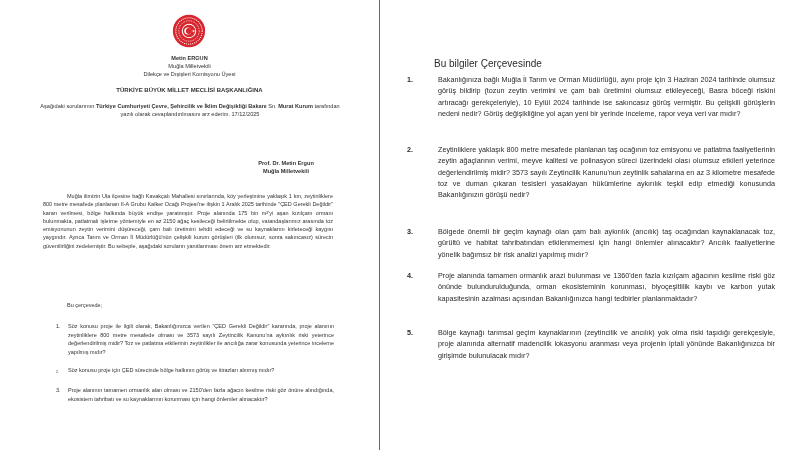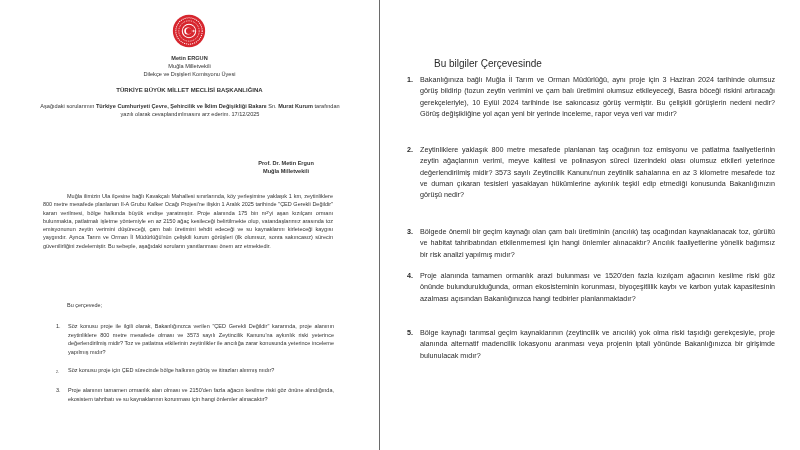--- a/index.html
+++ b/index.html
@@ -78,21 +78,21 @@
     .r-intro {
       position: absolute; left: 54px; top: 58px;
       font-size: 10px; color: #2a2a2a;
     }
     .rq {
       position: absolute; left: 27px; width: 368px;
       font-size: 7.2px; line-height: 11.3px; color: #2a2a2a;
       display: flex;
     }
     .rq .num { width: 13px; flex: none; font-weight: bold; }
-    .rq .txt { flex: 1; text-align: justify; }
+    .rq .txt { flex: 1; text-align: justify; margin-left: 18px; }
     .rq-1 { top: 74px; }
     .rq-2 { top: 144px; }
     .rq-3 { top: 226px; }
     .rq-4 { top: 270px; }
     .rq-5 { top: 327px; }
   </style>
 </head>
 <body>
 
 <div class="spread">
@@ -145,24 +145,24 @@
     <div class="rq rq-1">
       <span class="num">1.</span>
       <span class="txt">Bakanlığınıza bağlı Muğla İl Tarım ve Orman Müdürlüğü, aynı proje için 3 Haziran 2024 tarihinde olumsuz görüş bildirip (tozun zeytin verimini ve çam balı üretimini olumsuz etkileyeceği, Basra böceği riskini artıracağı gerekçeleriyle), 10 Eylül 2024 tarihinde ise sakıncasız görüş vermiştir. Bu çelişkili görüşlerin nedeni nedir? Görüş değişikliğine yol açan yeni bir yerinde inceleme, rapor veya veri var mıdır?</span>
     </div>
     <div class="rq rq-2">
       <span class="num">2.</span>
       <span class="txt">Zeytinliklere yaklaşık 800 metre mesafede planlanan taş ocağının toz emisyonu ve patlatma faaliyetlerinin zeytin ağaçlarının verimi, meyve kalitesi ve polinasyon süreci üzerindeki olası olumsuz etkileri yeterince değerlendirilmiş midir? 3573 sayılı Zeytincilik Kanunu'nun zeytinlik sahalarına en az 3 kilometre mesafede toz ve duman çıkaran tesisleri yasaklayan hükümlerine aykırılık teşkil edip etmediği konusunda Bakanlığınızın görüşü nedir?</span>
     </div>
     <div class="rq rq-3">
       <span class="num">3.</span>
-      <span class="txt">Bölgede önemli bir geçim kaynağı olan çam balı üretiminin (arıcılık) taş ocağından kaynaklanacak toz, gürültü ve habitat tahribatından etkilenmemesi için hangi önlemler alınacaktır? Arıcılık faaliyetlerine yönelik bağımsız bir risk analizi yapılmış mıdır?</span>
+      <span class="txt">Bölgede önemli bir geçim kaynağı olan çam balı aykırılık (arıcılık) taş ocağından kaynaklanacak toz, gürültü ve habitat tahribatından etkilenmemesi için hangi önlemler alınacaktır? Arıcılık faaliyetlerine yönelik bağımsız bir risk analizi yapılmış mıdır?</span>
     </div>
     <div class="rq rq-4">
       <span class="num">4.</span>
-      <span class="txt">Proje alanında tamamen ormanlık arazi bulunması ve 1520'den fazla kızılçam ağacının kesilme riski göz önünde bulundurulduğunda, orman ekosisteminin korunması, biyoçeşitlilik kaybı ve karbon yutak kapasitesinin azalması açısından Bakanlığınızca hangi tedbirler planlanmaktadır?</span>
+      <span class="txt">Proje alanında tamamen ormanlık arazi bulunması ve 1360'den fazla kızılçam ağacının kesilme riski göz önünde bulundurulduğunda, orman ekosisteminin korunması, biyoçeşitlilik kaybı ve karbon yutak kapasitesinin azalması açısından Bakanlığınızca hangi tedbirler planlanmaktadır?</span>
     </div>
     <div class="rq rq-5">
       <span class="num">5.</span>
       <span class="txt">Bölge kaynağı tarımsal geçim kaynaklarının (zeytincilik ve arıcılık) yok olma riski taşıdığı gerekçesiyle, proje alanında alternatif madencilik lokasyonu aranması veya projenin iptali yönünde Bakanlığınızca bir girişimde bulunulacak mıdır?</span>
     </div>
   </div>
 </div>
 
 </body></html>

